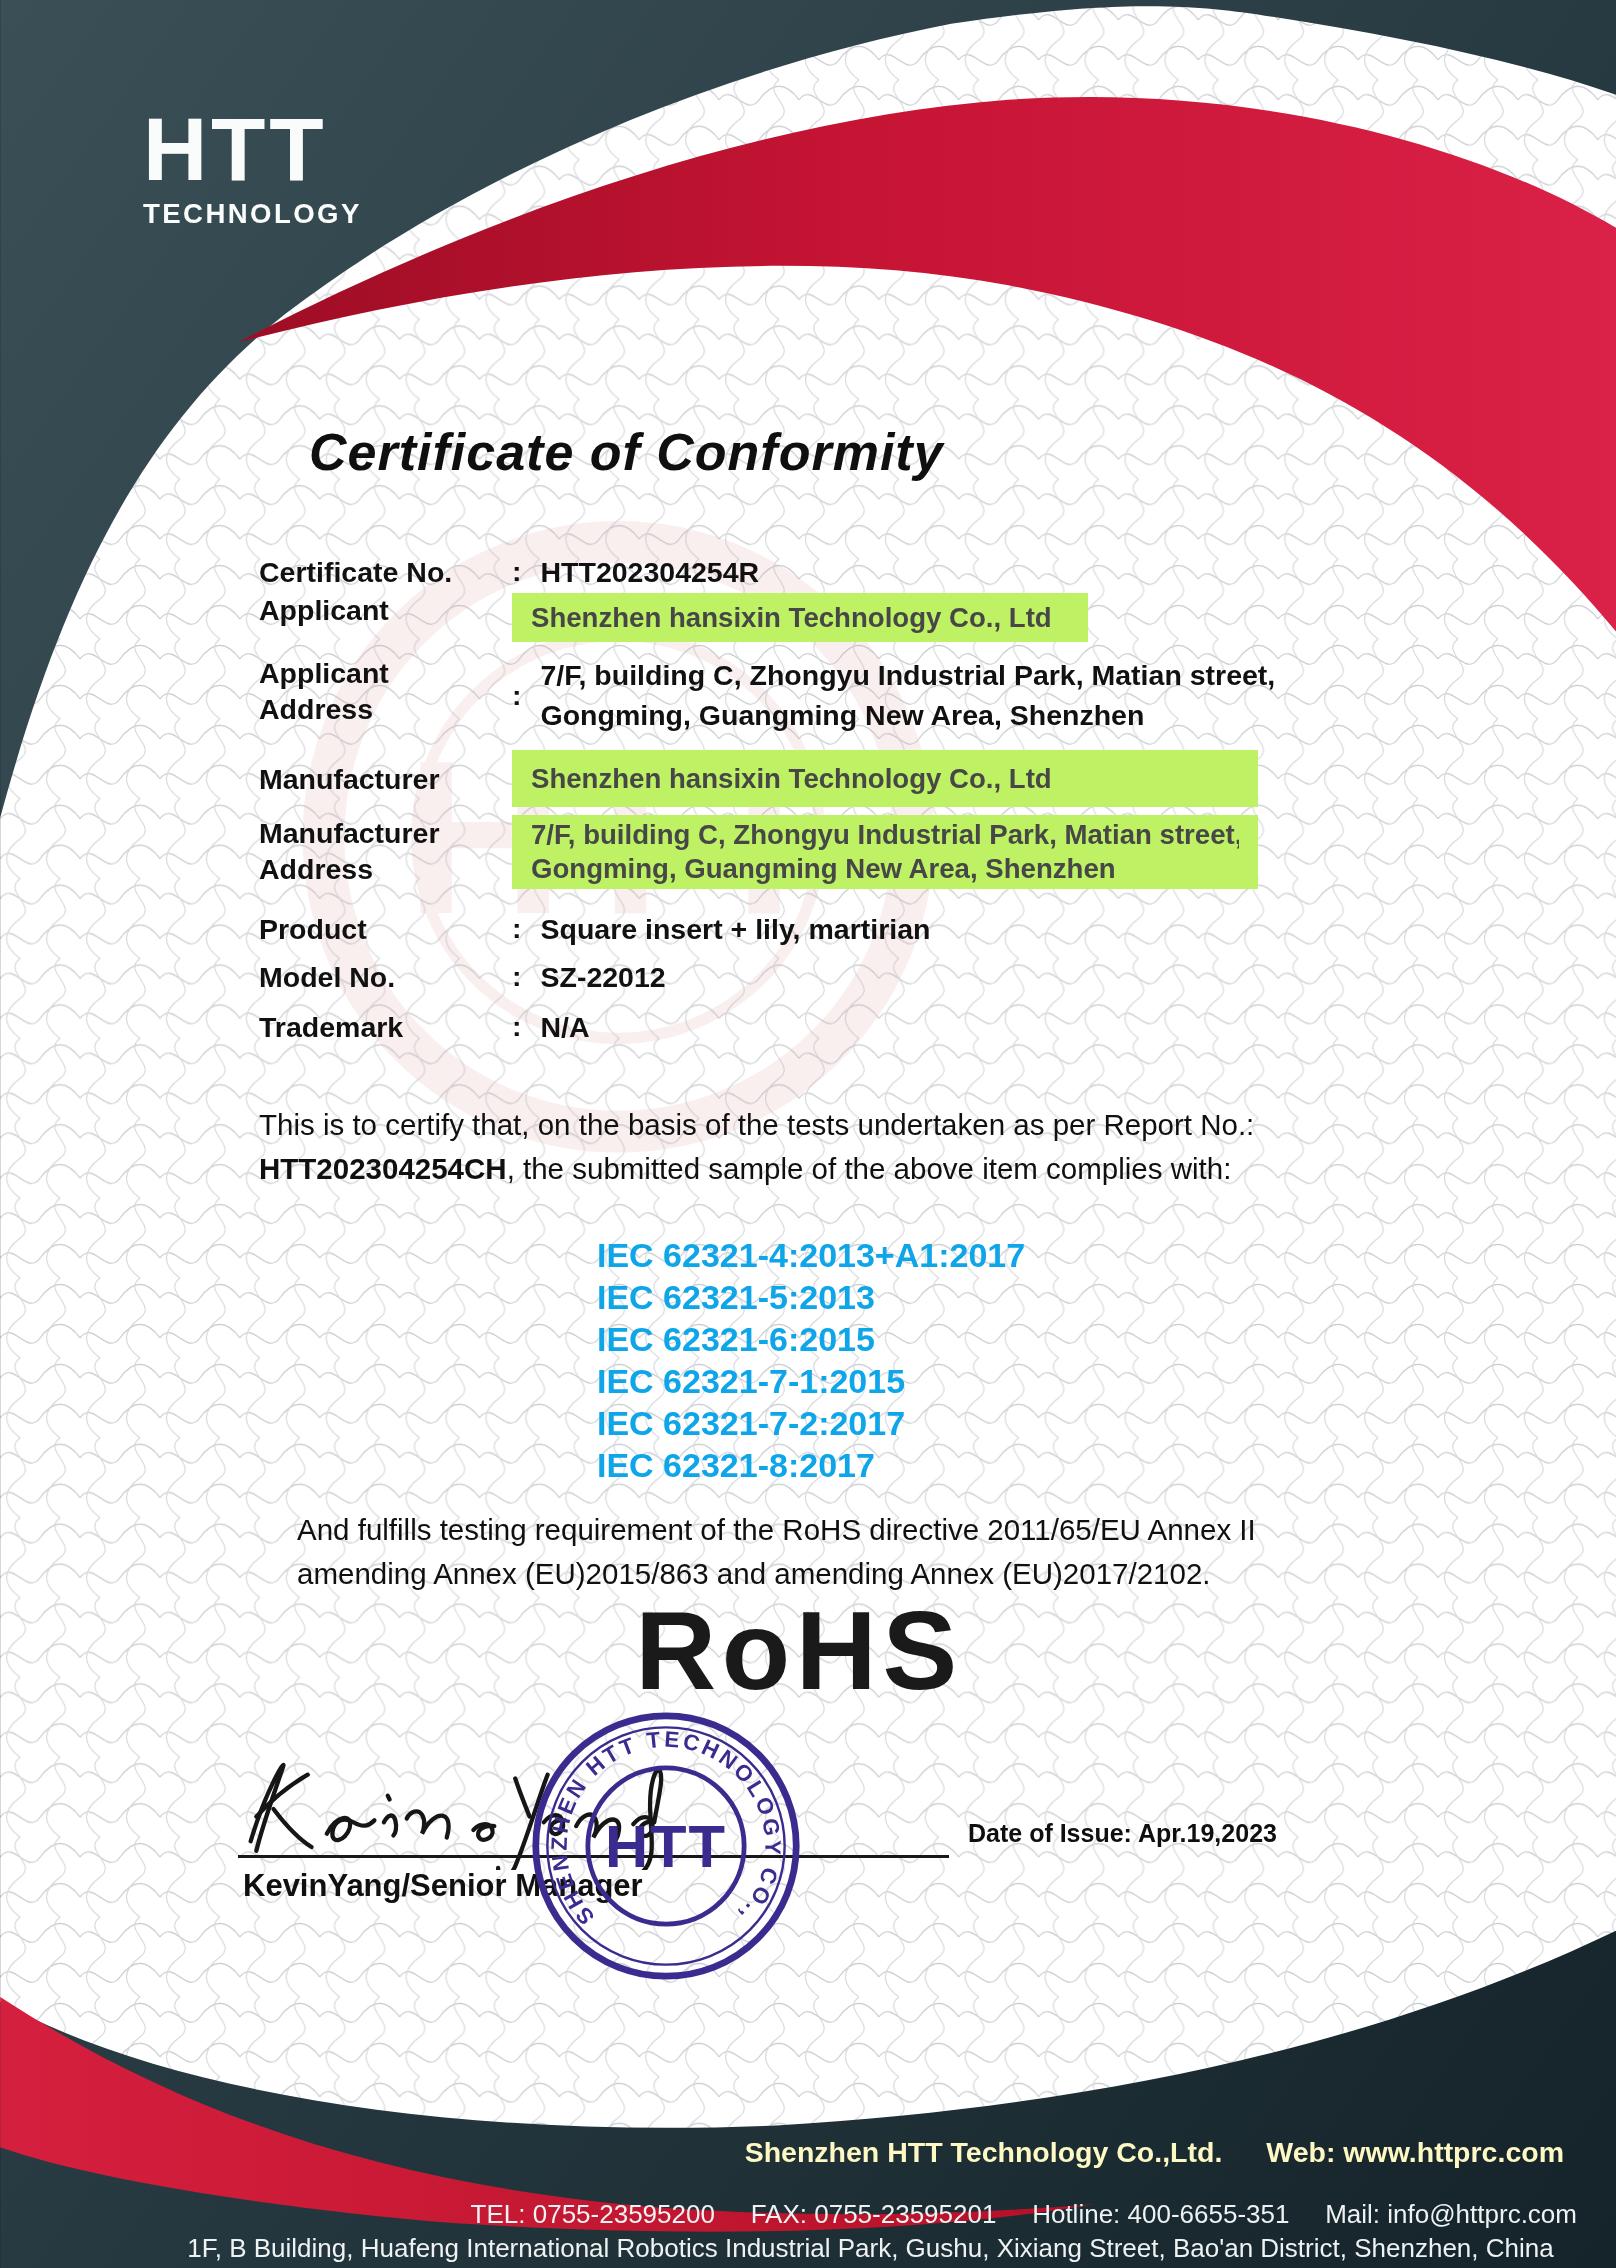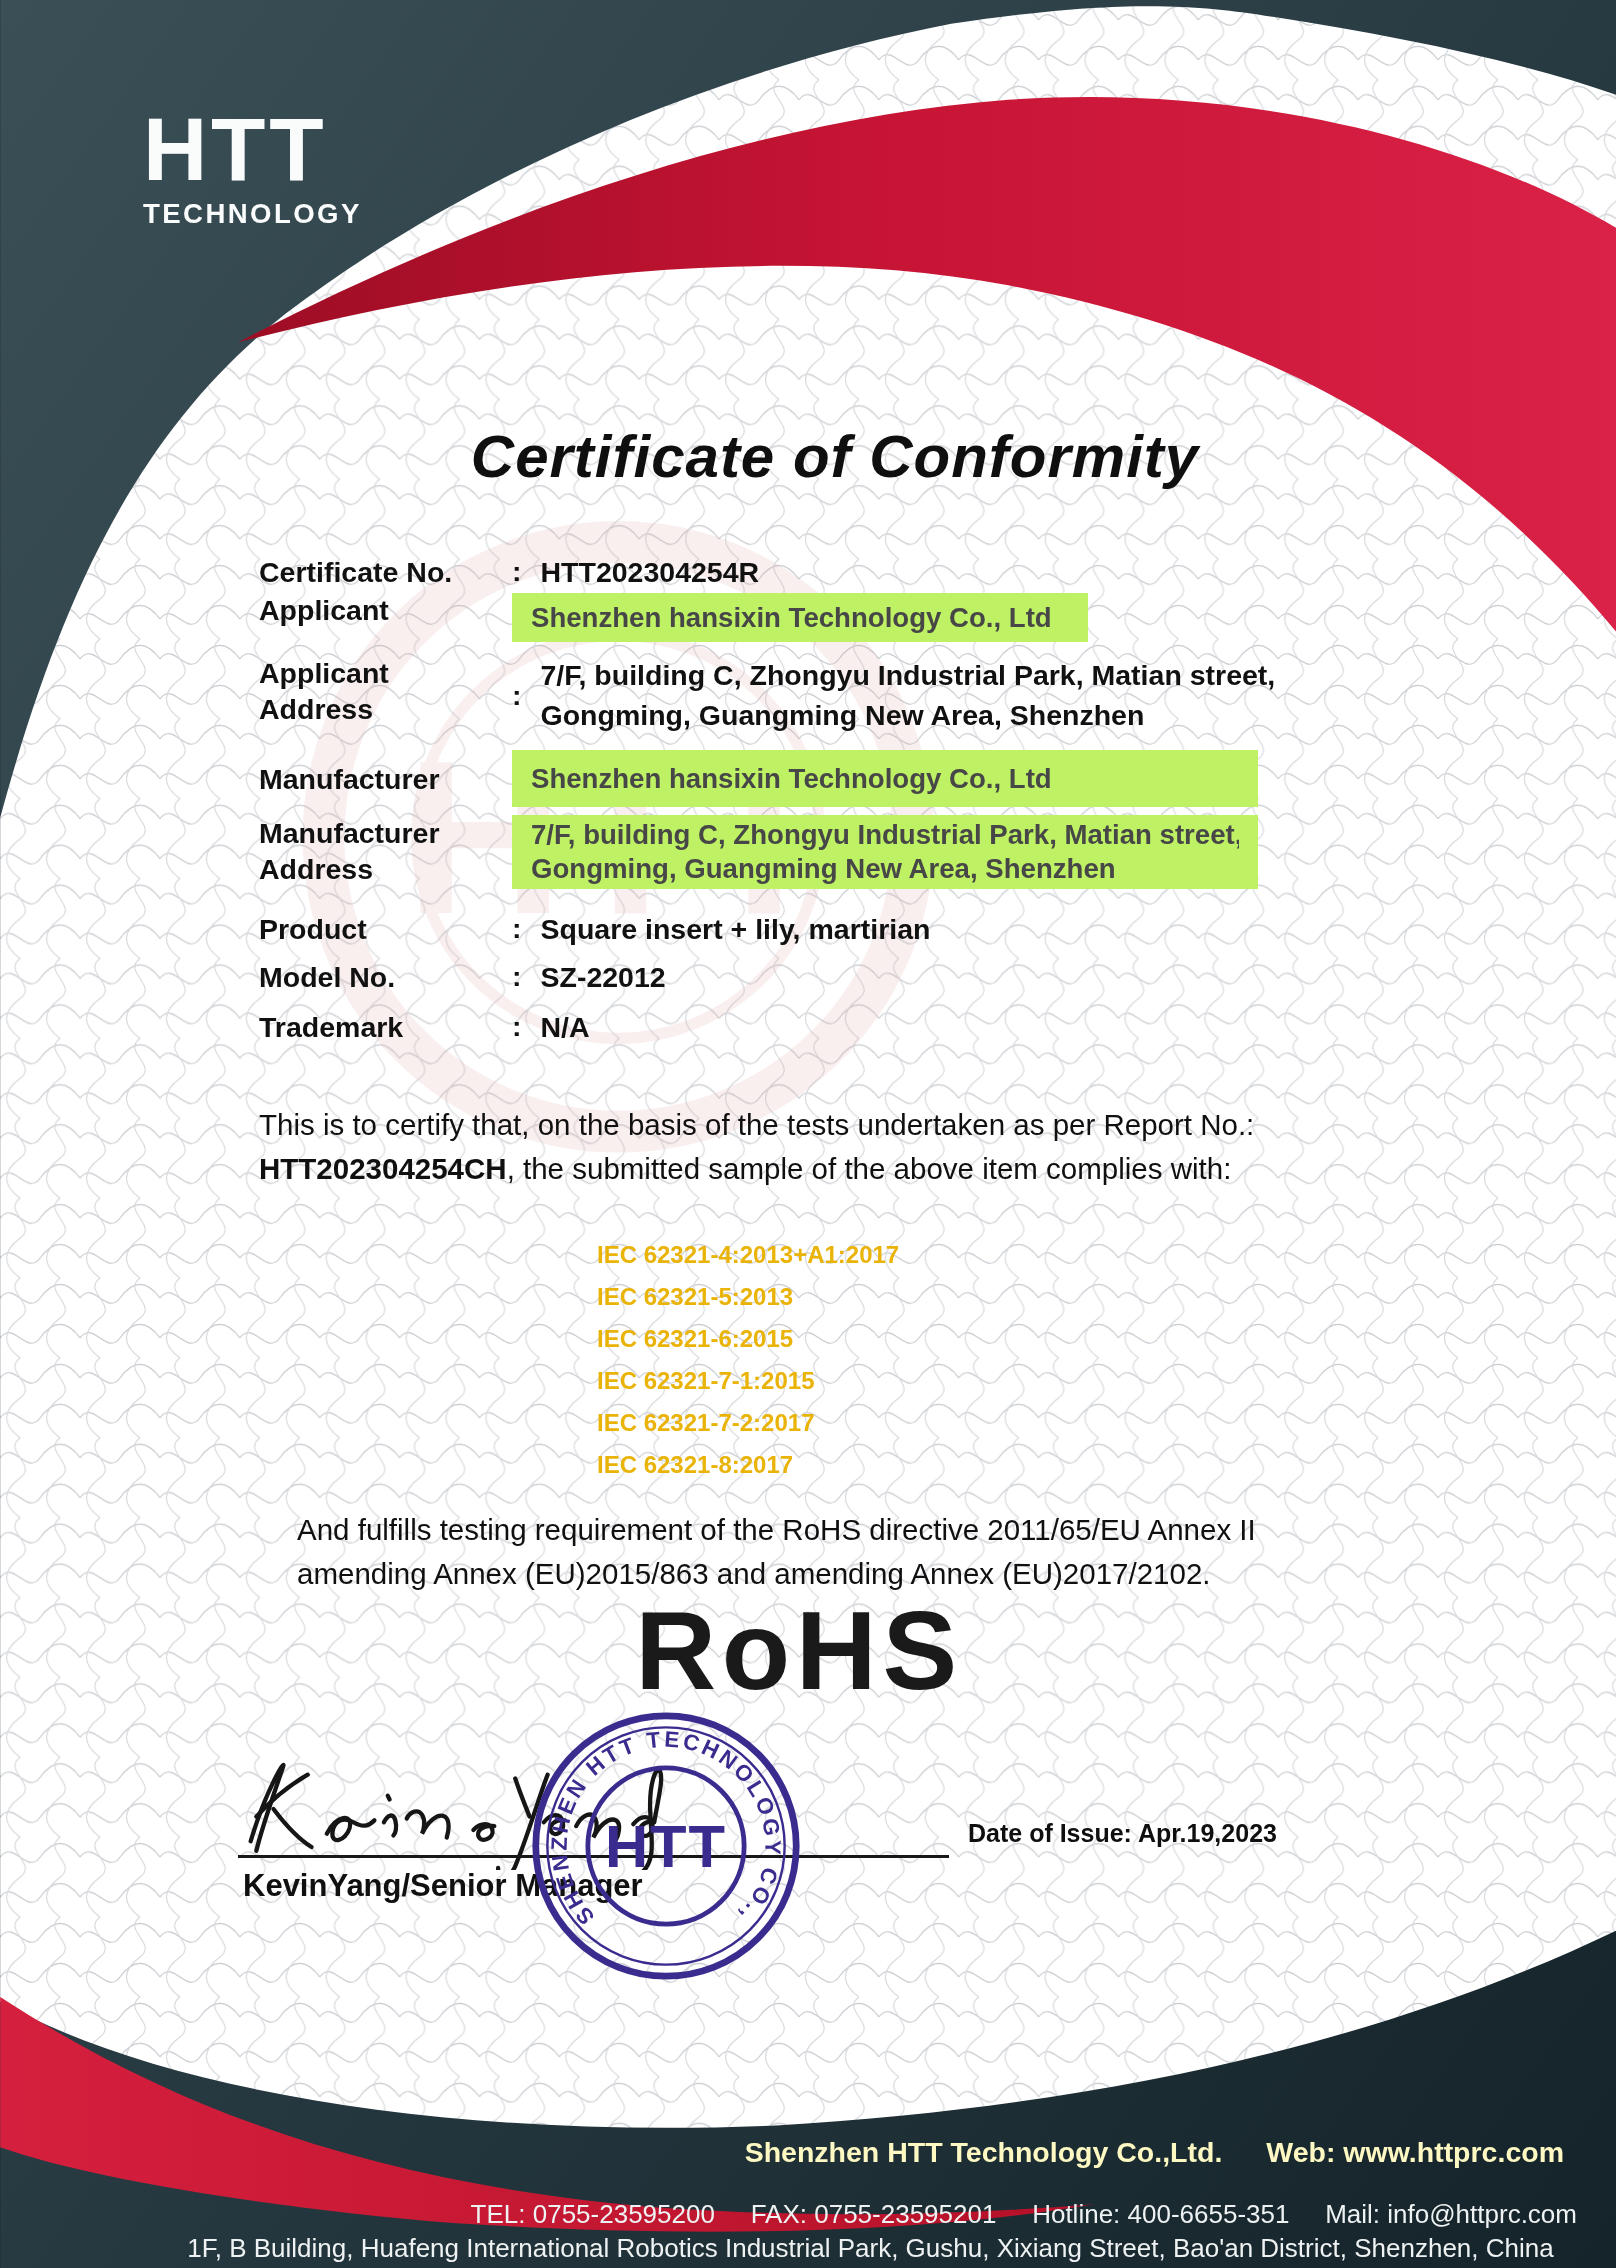--- a/index.html
+++ b/index.html
@@ -7,22 +7,22 @@
           font-family:"Liberation Sans",sans-serif;color:#141414;}
   .bg{position:absolute;left:0;top:0;z-index:0;}
   .content{position:absolute;inset:0;z-index:1;}
 
   
   .logo{position:absolute;left:143px;top:105px;color:#fafcfc;}
   .logo-brand{font-size:89px;font-weight:bold;letter-spacing:3.8px;line-height:1;}
   .logo-sub{font-size:27.6px;font-weight:bold;letter-spacing:2.4px;margin-top:3.8px;}
 
   
-  .title{position:absolute;left:288px;top:422px;width:1094px;text-align:center;
-         font-size:60px;font-weight:bold;font-style:italic;letter-spacing:1px;color:#0f0f0f;}
+  .title{position:absolute;left:309px;top:422px;width:1094px;text-align:left;
+         font-size:52px;font-weight:bold;font-style:italic;letter-spacing:1px;color:#0f0f0f;}
 
   
   .fields{position:absolute;left:259px;top:555px;width:1141px;}
   .row{display:grid;grid-template-columns:253px 28.5px 1fr;align-items:start;
        font-size:28.5px;font-weight:bold;color:#111;}
   .row .colon{text-align:left;}
   .row .lbl{line-height:34px;}
   .addr .lbl div{line-height:36px;}
   .addr .colon{align-self:center;}
   .val{line-height:34px;}
@@ -31,22 +31,22 @@
        justify-content:center;padding:0 19px;margin-left:-28.5px;font-size:27.6px;}
   .bar-1l{height:49px;width:538px;}
   .bar-m{height:57px;width:708px;}
   .bar-2l{height:74px;width:708px;}
   .bar div{line-height:34px;white-space:nowrap;overflow:hidden;}
 
   
   .statement{position:absolute;left:259px;top:1103px;width:1160px;
              font-size:29.5px;line-height:44px;font-weight:normal;color:#101010;}
   .statement b{font-weight:bold;}
-  .standards{position:absolute;left:597px;top:1234px;font-size:24px;font-weight:bold;
-             line-height:42px;color:#eab308;}
+  .standards{position:absolute;left:597px;top:1234px;font-size:34px;font-weight:bold;
+             line-height:42px;color:#0ea5e9;}
   .rohs-par{position:absolute;left:297px;top:1508px;width:1122px;
             font-size:29.5px;line-height:44px;color:#101010;}
   .rohs-mark{position:absolute;left:257px;top:1586px;width:1084px;text-align:center;
              font-size:112px;font-weight:bold;letter-spacing:5.7px;color:#1a1a1a;}
 
   
   .sig-svg{position:absolute;left:224px;top:1746px;}
   .sig-line{position:absolute;left:238px;top:1855px;width:711px;border-bottom:3.8px solid #181818;}
   .signer{position:absolute;left:243px;top:1868px;font-size:31px;font-weight:bold;color:#101010;}
   .stamp{position:absolute;left:502px;top:1682px;}

